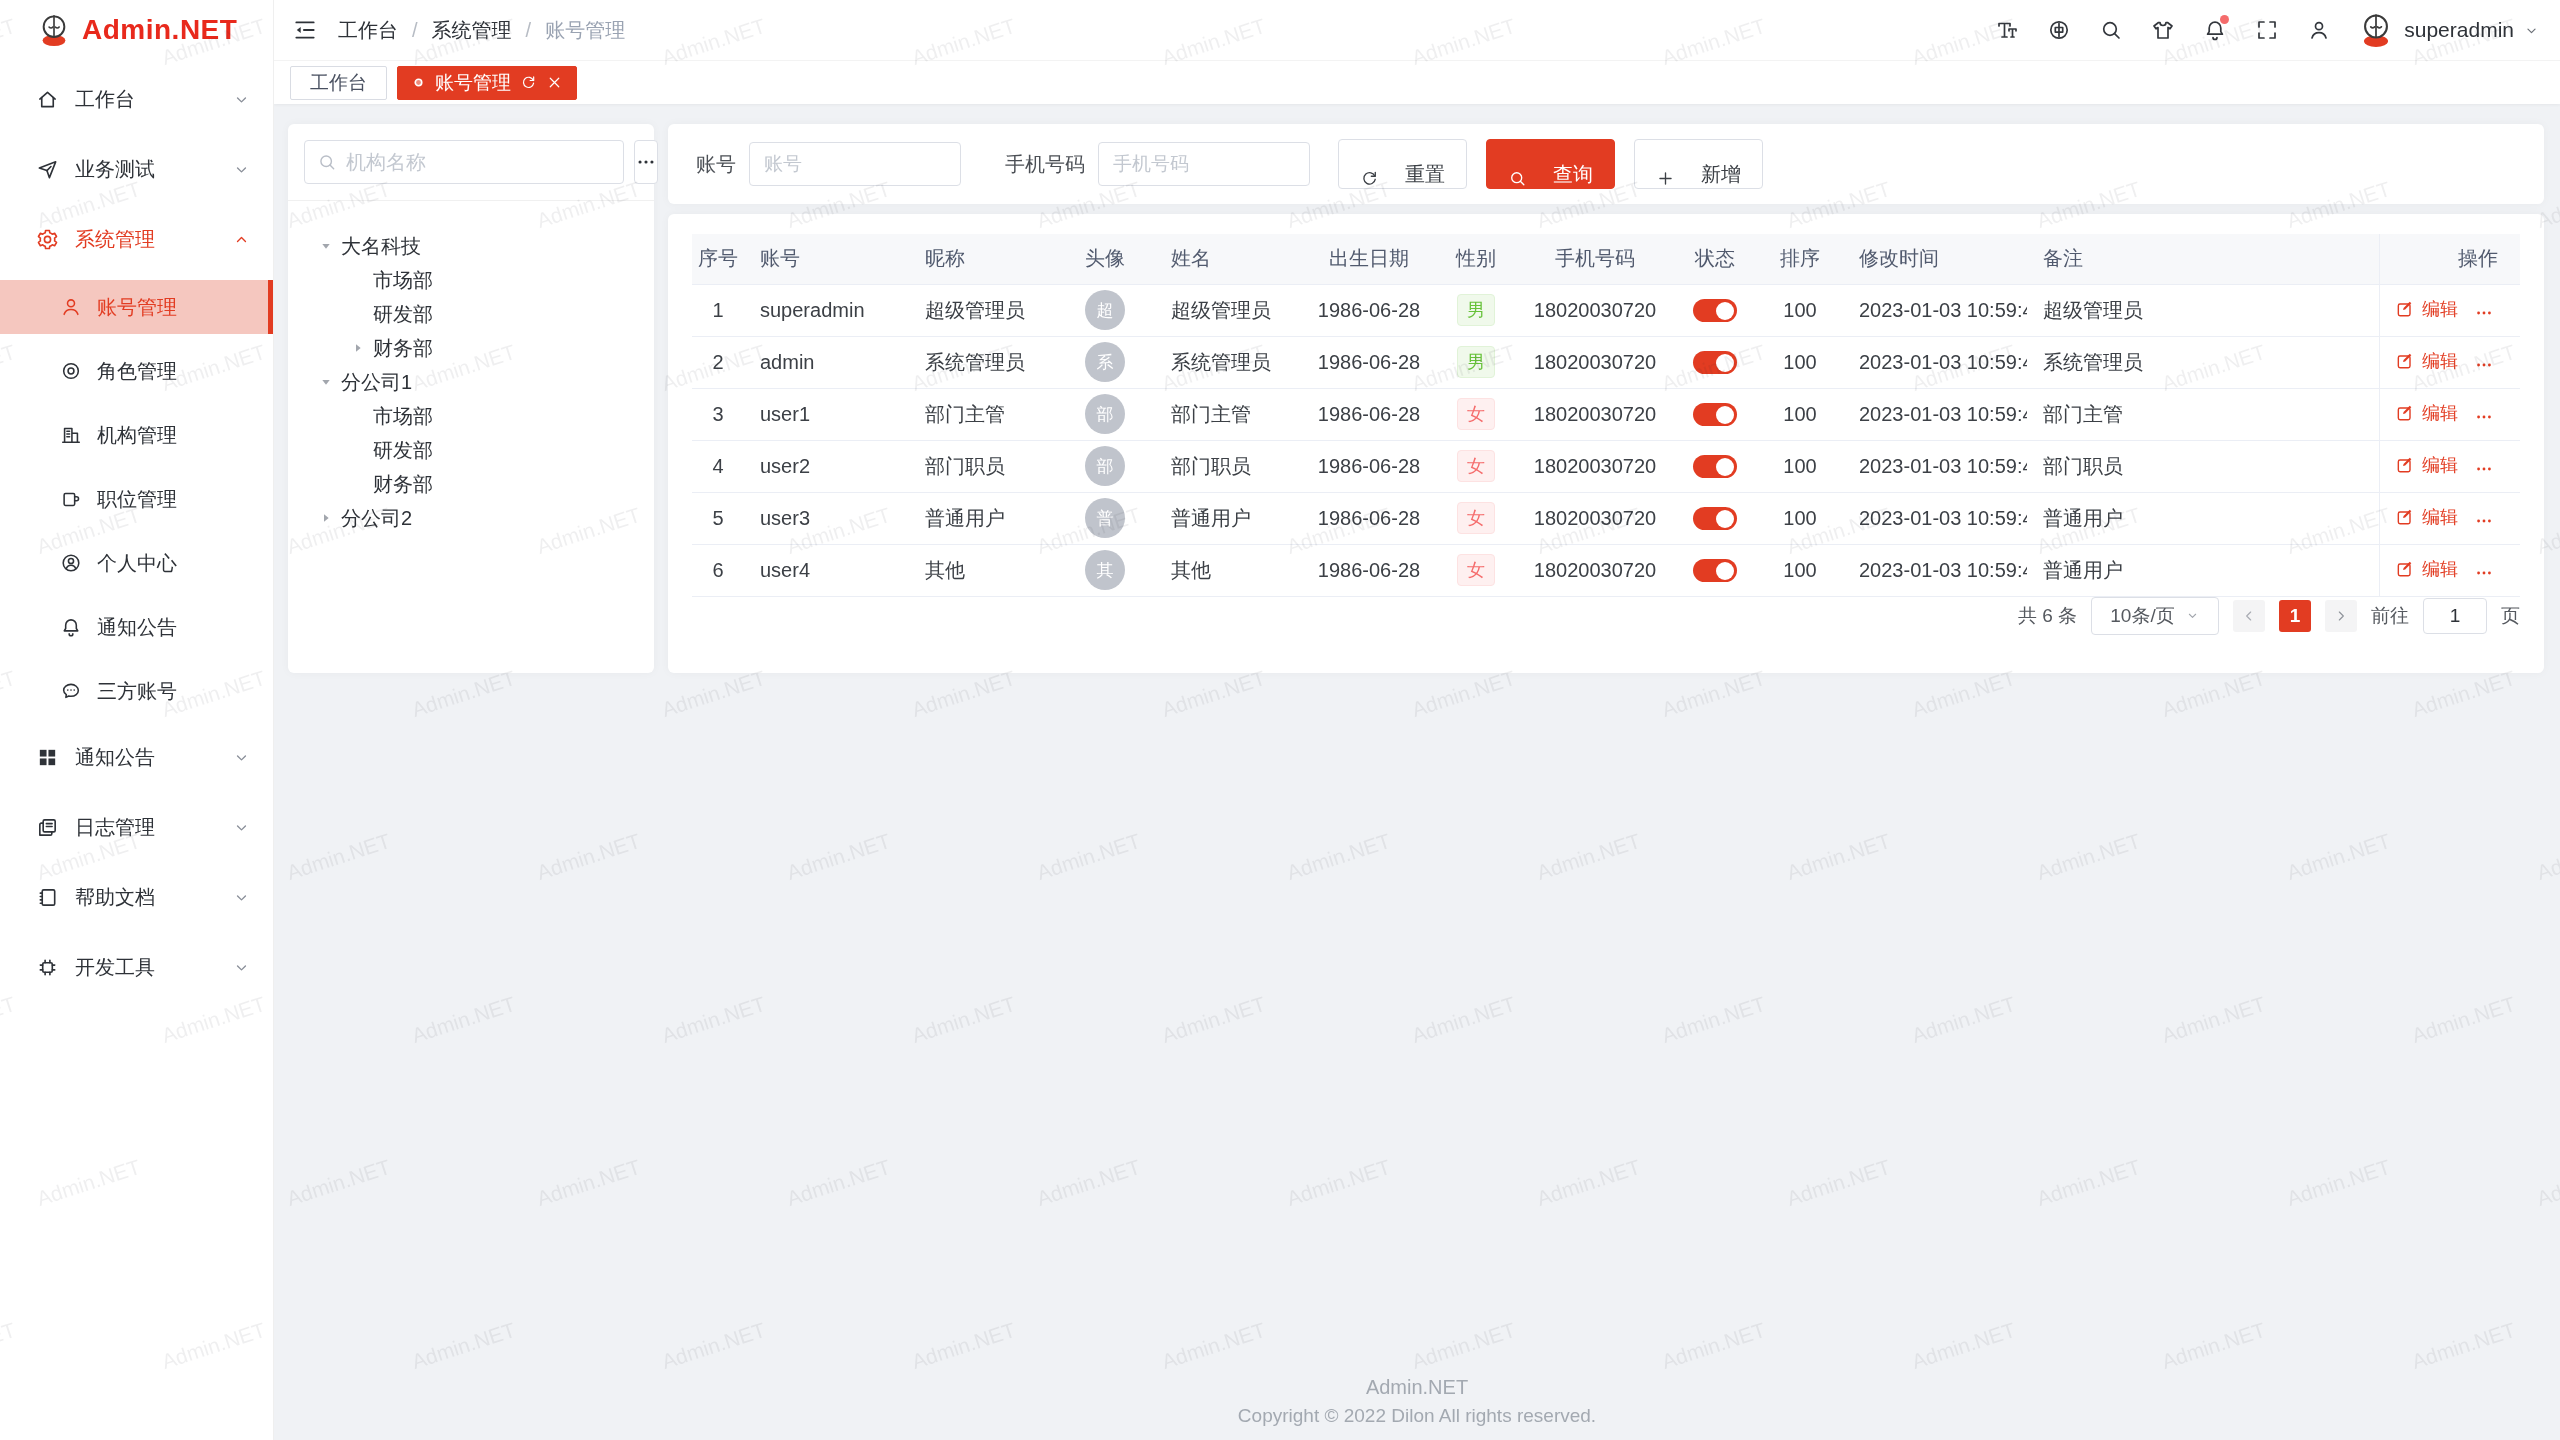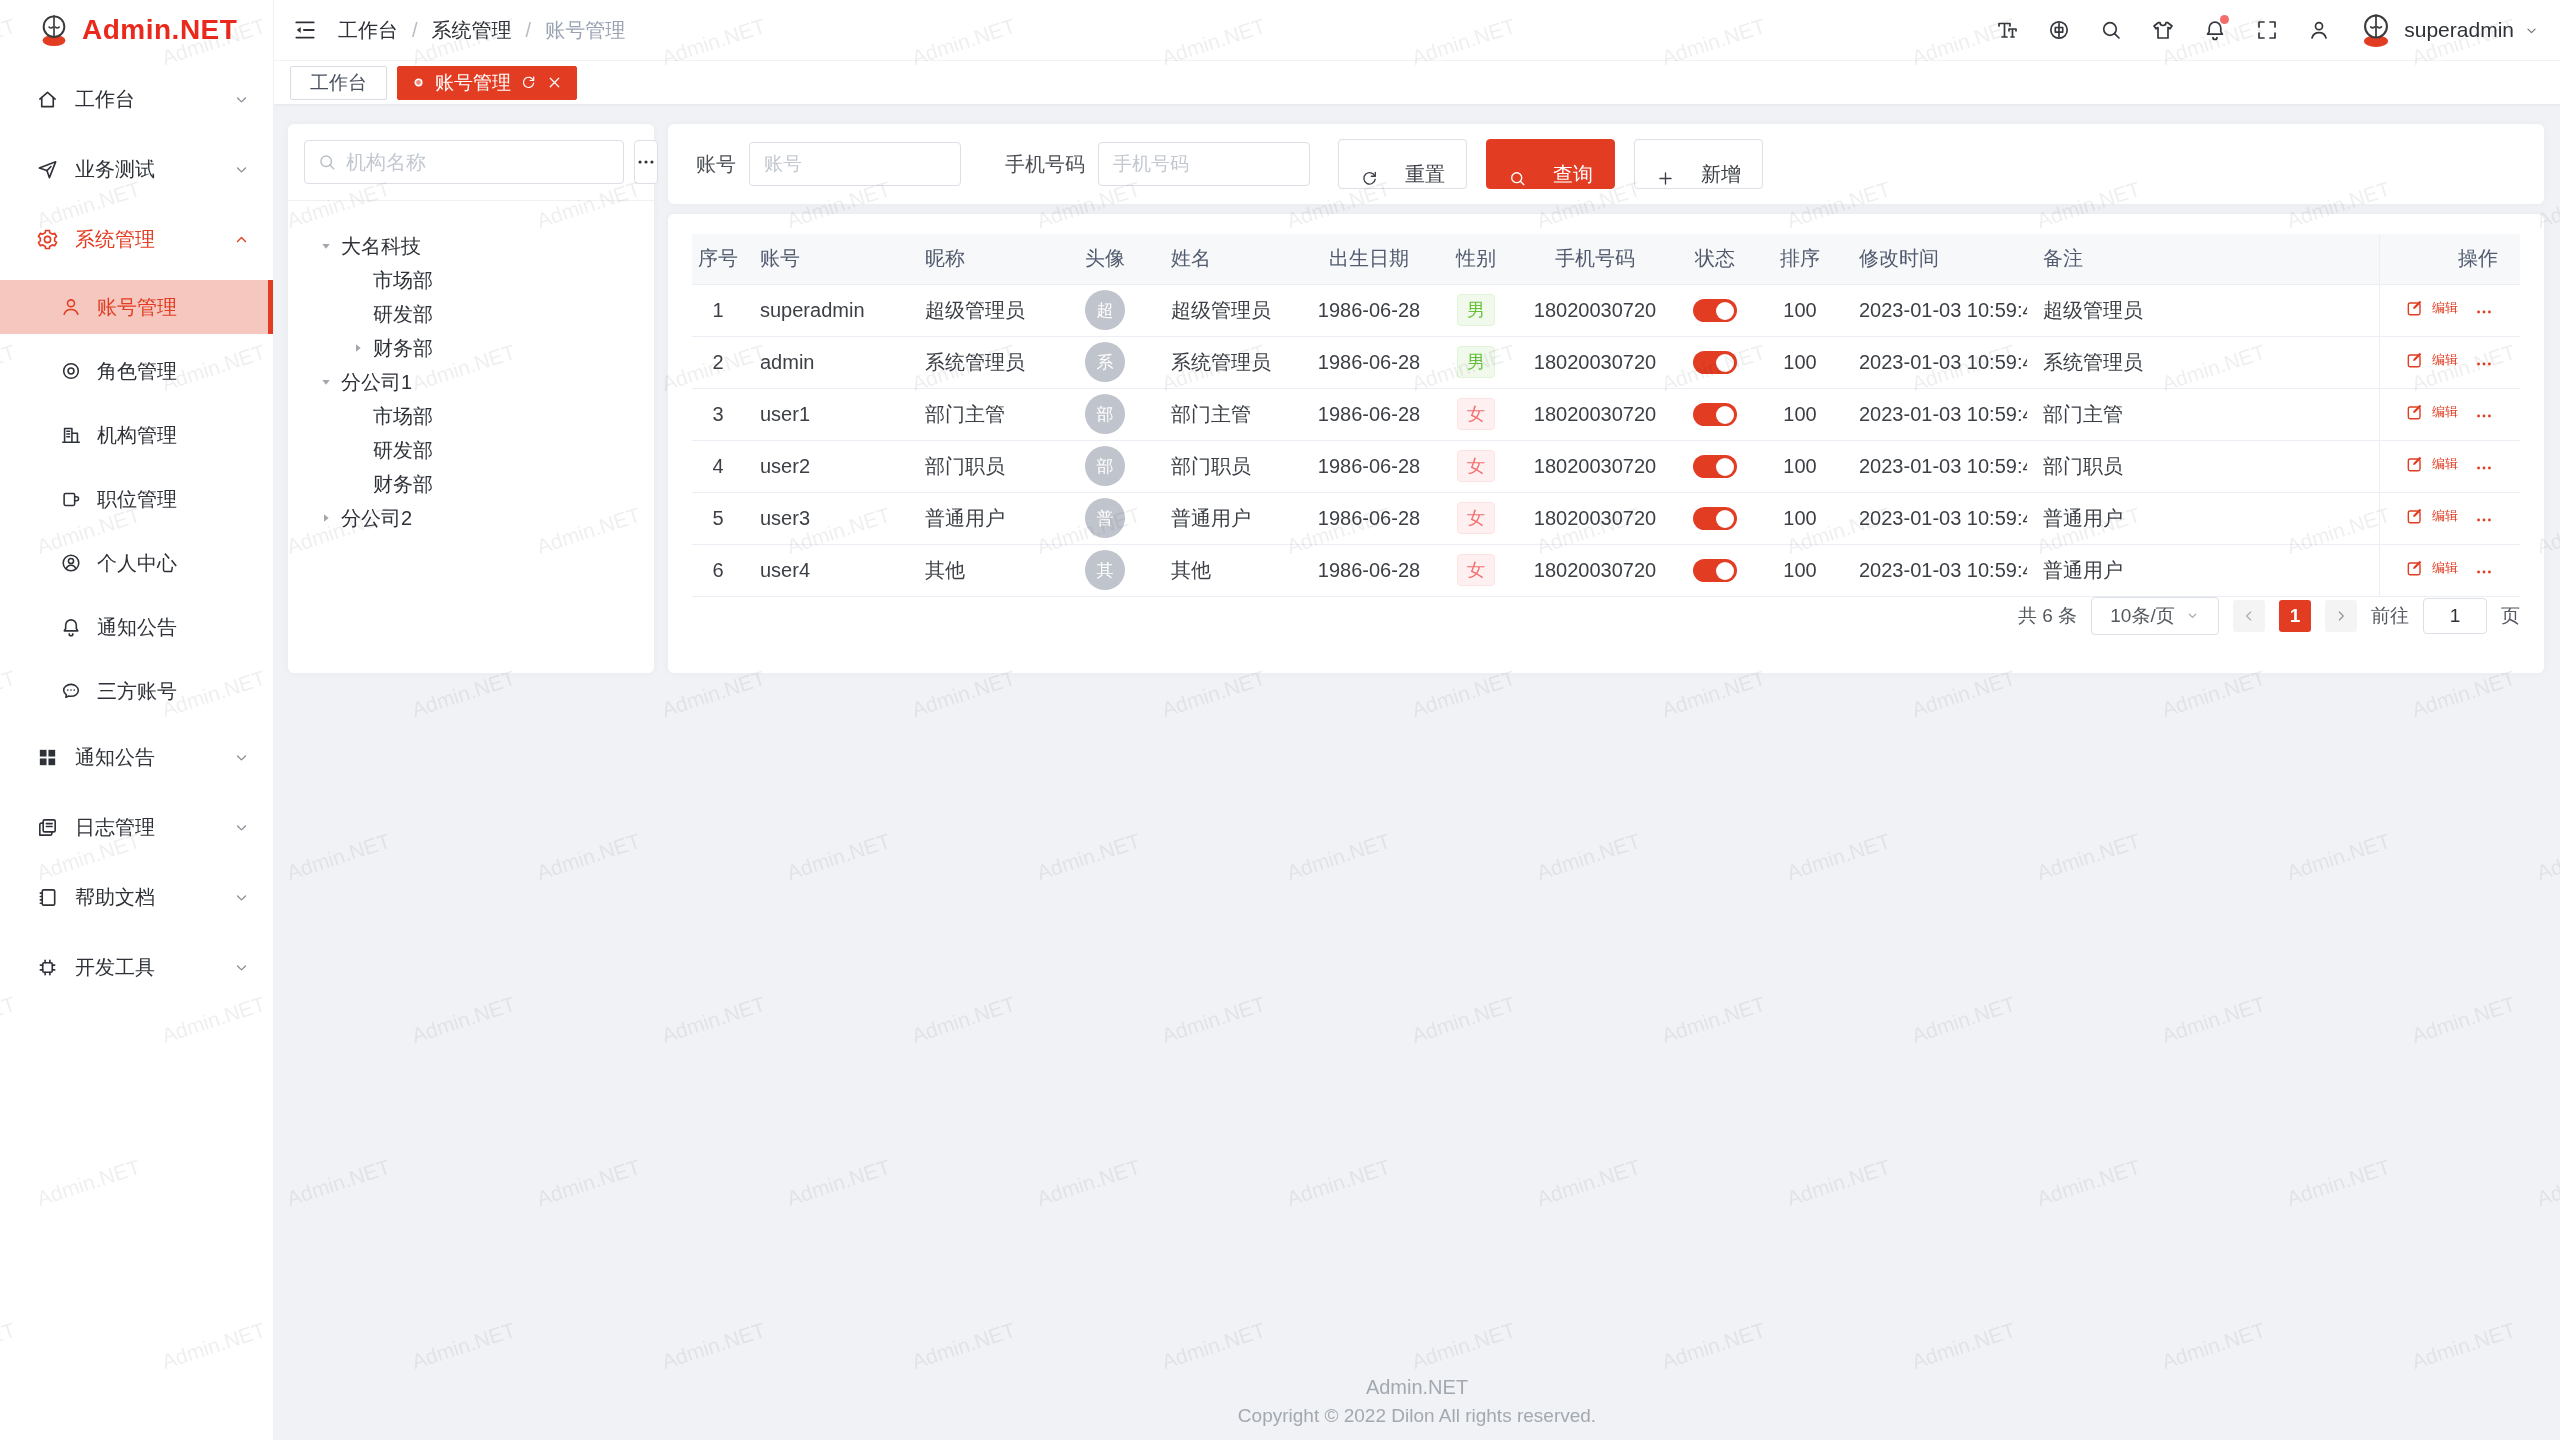--- a/index.html
+++ b/index.html
@@ -99,21 +99,21 @@
   th.l,td.l{text-align:left;padding-left:16px;}
   th.c,td.c{text-align:center;}
   th.r,td.r{text-align:right;padding-right:22px;}
   th.ops,td.ops{border-left:1px solid var(--border);}
   .avatar{display:inline-flex;width:40px;height:40px;border-radius:50%;background:#c0c4cc;color:#fff;font-size:17px;align-items:center;justify-content:center;vertical-align:middle;}
   .badge{display:inline-block;min-width:36px;padding:6px 9px;border-radius:4px;font-size:18px;line-height:1;border:1px solid transparent;}
   .badge.m{color:#67c23a;background:#f0f9eb;border-color:#e1f3d8;}
   .badge.f{color:#f56c6c;background:#fef0f0;border-color:#fde2e2;}
   .toggle{display:inline-block;width:44px;height:23px;border-radius:12px;background:var(--primary);position:relative;cursor:pointer;vertical-align:middle;}
   .toggle .knob{position:absolute;top:2.5px;right:3px;width:18px;height:18px;border-radius:50%;background:#fff;}
-  .op-edit{display:inline-flex;align-items:center;gap:7px;color:var(--primary);cursor:pointer;font-size:13px;}
+  .op-edit{display:inline-flex;align-items:center;gap:7px;color:var(--primary);cursor:pointer;font-size:18px;}
   .op-edit .icon{width:20px;height:20px;}
   .op-more{width:24px;height:20px;color:var(--primary);cursor:pointer;margin-left:16px;vertical-align:middle;display:inline-flex;}
 
   .pagination{display:flex;align-items:center;justify-content:flex-end;gap:14px;font-size:19px;color:#55595f;}
   .page-size{width:128px;height:38px;border:1px solid var(--input-border);border-radius:4px;display:flex;align-items:center;justify-content:center;gap:10px;cursor:pointer;color:#55595f;}
   .page-size .icon{width:15px;height:15px;color:#a2a6ad;}
   .pg-btn{width:32px;height:32px;border-radius:3px;background:#f4f4f5;display:flex;align-items:center;justify-content:center;cursor:pointer;color:#a8abb2;}
   .pg-btn .icon{width:16px;height:16px;}
   .pg-btn.next{color:#8f939a;}
   .pg-current{width:32px;height:32px;border-radius:3px;background:var(--primary);color:#fff;display:flex;align-items:center;justify-content:center;font-weight:bold;cursor:pointer;}

